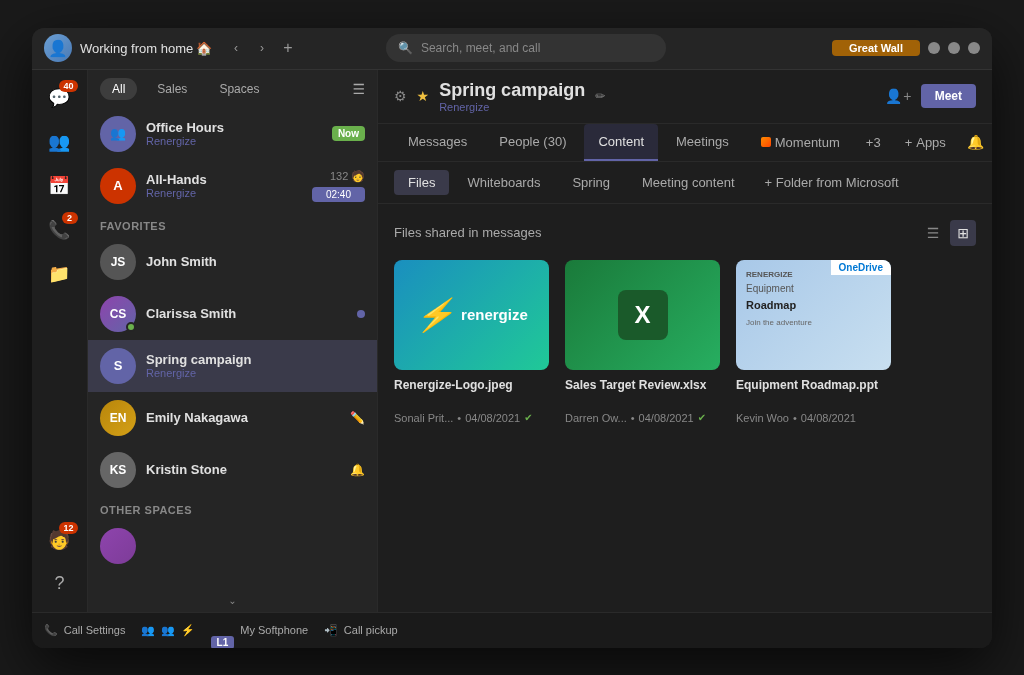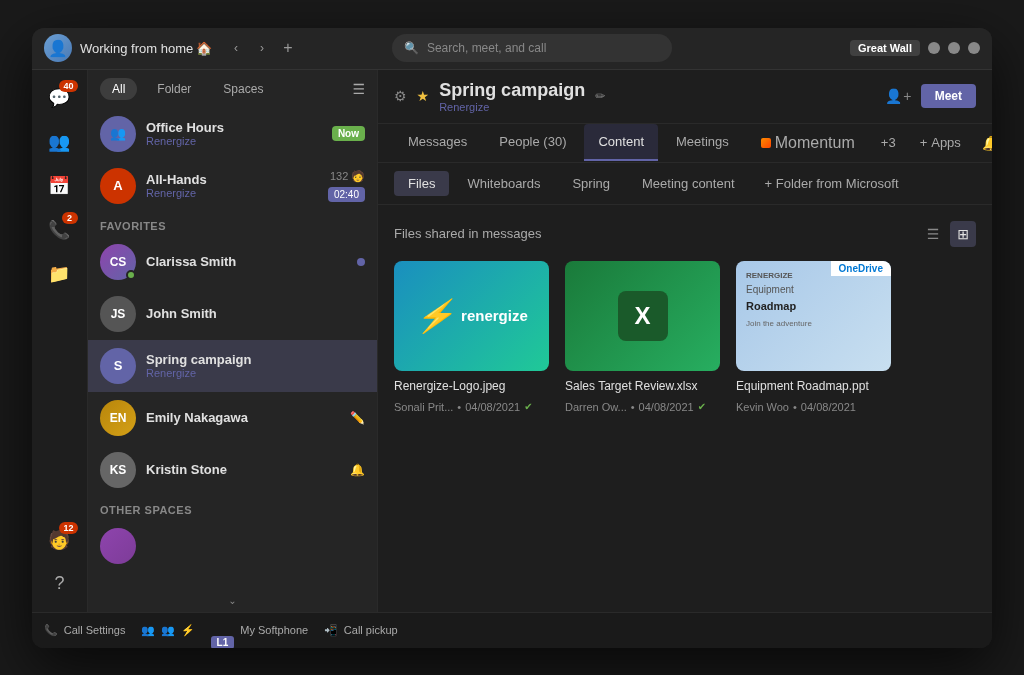--- a/index.html
+++ b/index.html
@@ -96,24 +96,24 @@
     }
     .search-icon { color: #999; font-size: 12px; }
     .search-placeholder { color: #888; font-size: 12px; }
     .title-bar-right {
       display: flex;
       align-items: center;
       gap: 8px;
       margin-left: auto;
     }
     .badge-label {
-      background: #404040;
+      background: #a16207;
       color: white;
       font-size: 11px;
-      padding: 2px 8px;
+      padding: 2px 17px;
       border-radius: 4px;
       font-weight: 600;
     }
     .window-controls {
       display: flex;
       gap: 8px;
       align-items: center;
     }
     .win-ctrl {
       width: 12px;
@@ -283,21 +283,21 @@
       color: white;
       font-size: 10px;
       padding: 2px 6px;
       border-radius: 4px;
       font-weight: 600;
     }
     .time-badge {
       background: #6264a7;
       color: white;
       font-size: 10px;
-      padding: 2px 6px;
+      padding: 2px 14px;
       border-radius: 4px;
     }
     .section-label {
       padding: 8px 12px 4px;
       font-size: 11px;
       color: #888;
       font-weight: 600;
       text-transform: uppercase;
       letter-spacing: 0.5px;
     }
@@ -378,21 +378,21 @@
       color: #e0e0e0;
       border-bottom-color: #6264a7;
       background: #2a2a3a;
       border-radius: 4px 4px 0 0;
     }
     .tab-momentum {
       display: flex;
       align-items: center;
       gap: 4px;
       padding: 10px 14px;
-      font-size: 16px;
+      font-size: 13px;
       color: #aaa;
       cursor: pointer;
     }
     .momentum-dot {
       width: 10px;
       height: 10px;
       background: linear-gradient(135deg, #ff8c00, #ff4500);
       border-radius: 2px;
     }
     .tab-more {
@@ -557,23 +557,23 @@
       margin-top: 4px;
       line-height: 1.3;
     }
     .ppt-sub {
       font-size: 8px;
       color: #666;
       margin-top: 6px;
     }
     .file-card-name {
       font-size: 12px;
-      font-weight: 400;
+      font-weight: 700;
       color: #e0e0e0;
-      margin-bottom: 8px;
+      margin-bottom: 20px;
       white-space: nowrap;
       overflow: hidden;
       text-overflow: ellipsis;
     }
     .file-card-meta {
       font-size: 11px;
       color: #888;
       display: flex;
       align-items: center;
       gap: 4px;
@@ -661,21 +661,21 @@
       </div>
       <div class="sidebar-icon">
         <span>?</span>
       </div>
     </div>
 
     <div class="chat-list">
 
       <div class="chat-list-header">
         <div class="filter-tab active">All</div>
-        <div class="filter-tab">Folder</div>
+        <div class="filter-tab">Sales</div>
         <div class="filter-tab">Spaces</div>
         <div class="filter-icon">☰</div>
       </div>
 
       <div class="chat-list-items">
 
         <div class="chat-item">
           <div class="chat-avatar" style="background:#6264a7;">
             <span>👥</span>
           </div>
@@ -696,38 +696,38 @@
           </div>
           <div class="chat-meta">
             <span style="font-size:11px;color:#888;">132 🧑</span>
             <span class="time-badge">02:40</span>
           </div>
         </div>
 
         <div class="section-label">Favorites</div>
 
         <div class="chat-item">
+          <div class="chat-avatar" style="background:#555;">
+            <span style="font-size:12px;">JS</span>
+          </div>
+          <div class="chat-info">
+            <div class="chat-name">John Smith</div>
+          </div>
+        </div>
+
+        <div class="chat-item">
           <div class="chat-avatar" style="background:linear-gradient(135deg,#8e44ad,#6264a7);">
             <span style="font-size:12px;">CS</span>
             <div class="avatar-status status-online"></div>
           </div>
           <div class="chat-info">
             <div class="chat-name">Clarissa Smith</div>
           </div>
           <div class="chat-meta">
             <div class="unread-dot"></div>
-          </div>
-        </div>
-
-        <div class="chat-item">
-          <div class="chat-avatar" style="background:#555;">
-            <span style="font-size:12px;">JS</span>
-          </div>
-          <div class="chat-info">
-            <div class="chat-name">John Smith</div>
           </div>
         </div>
 
         <div class="chat-item active">
           <div class="chat-avatar" style="background:#6264a7;">S</div>
           <div class="chat-info">
             <div class="chat-name">Spring campaign</div>
             <div class="chat-sub">Renergize</div>
           </div>
         </div>

